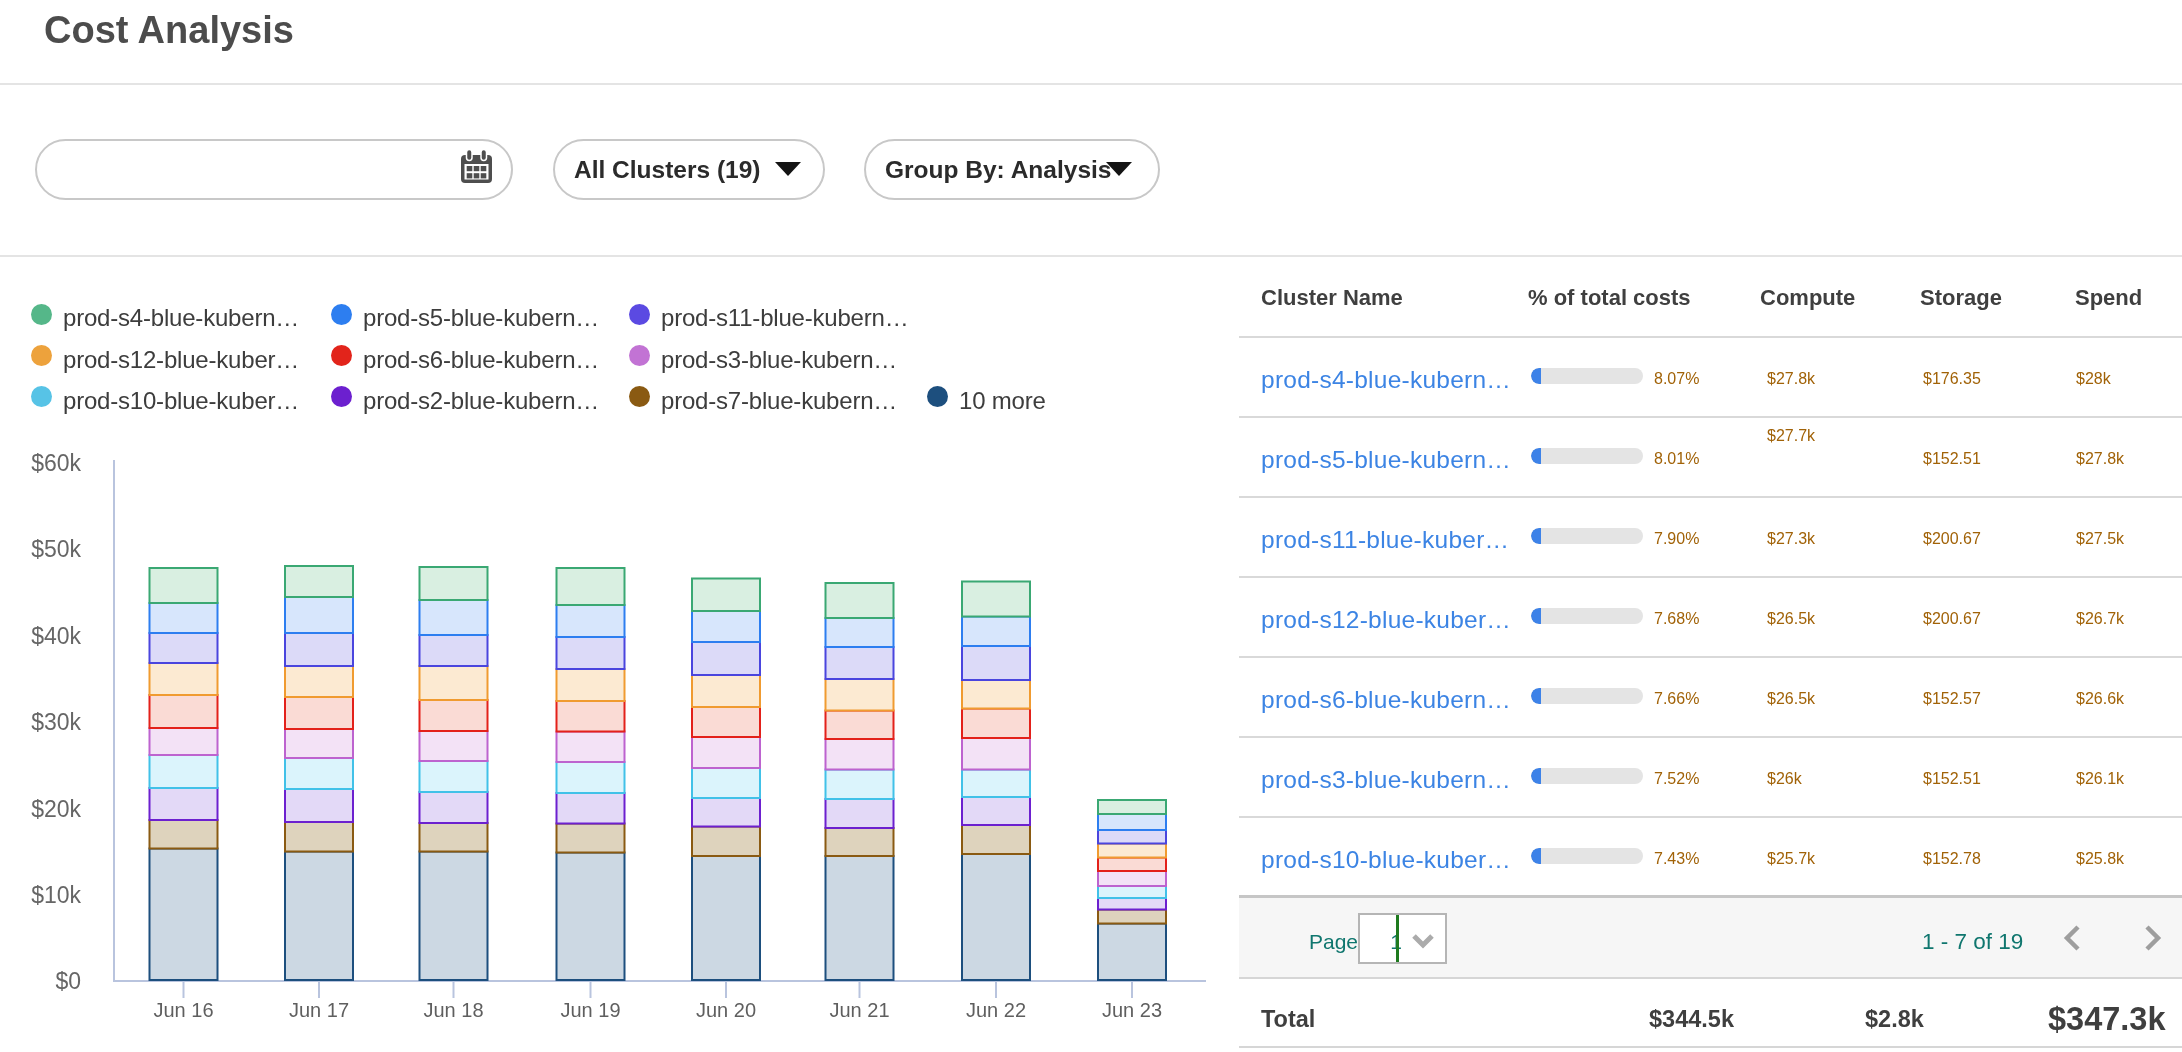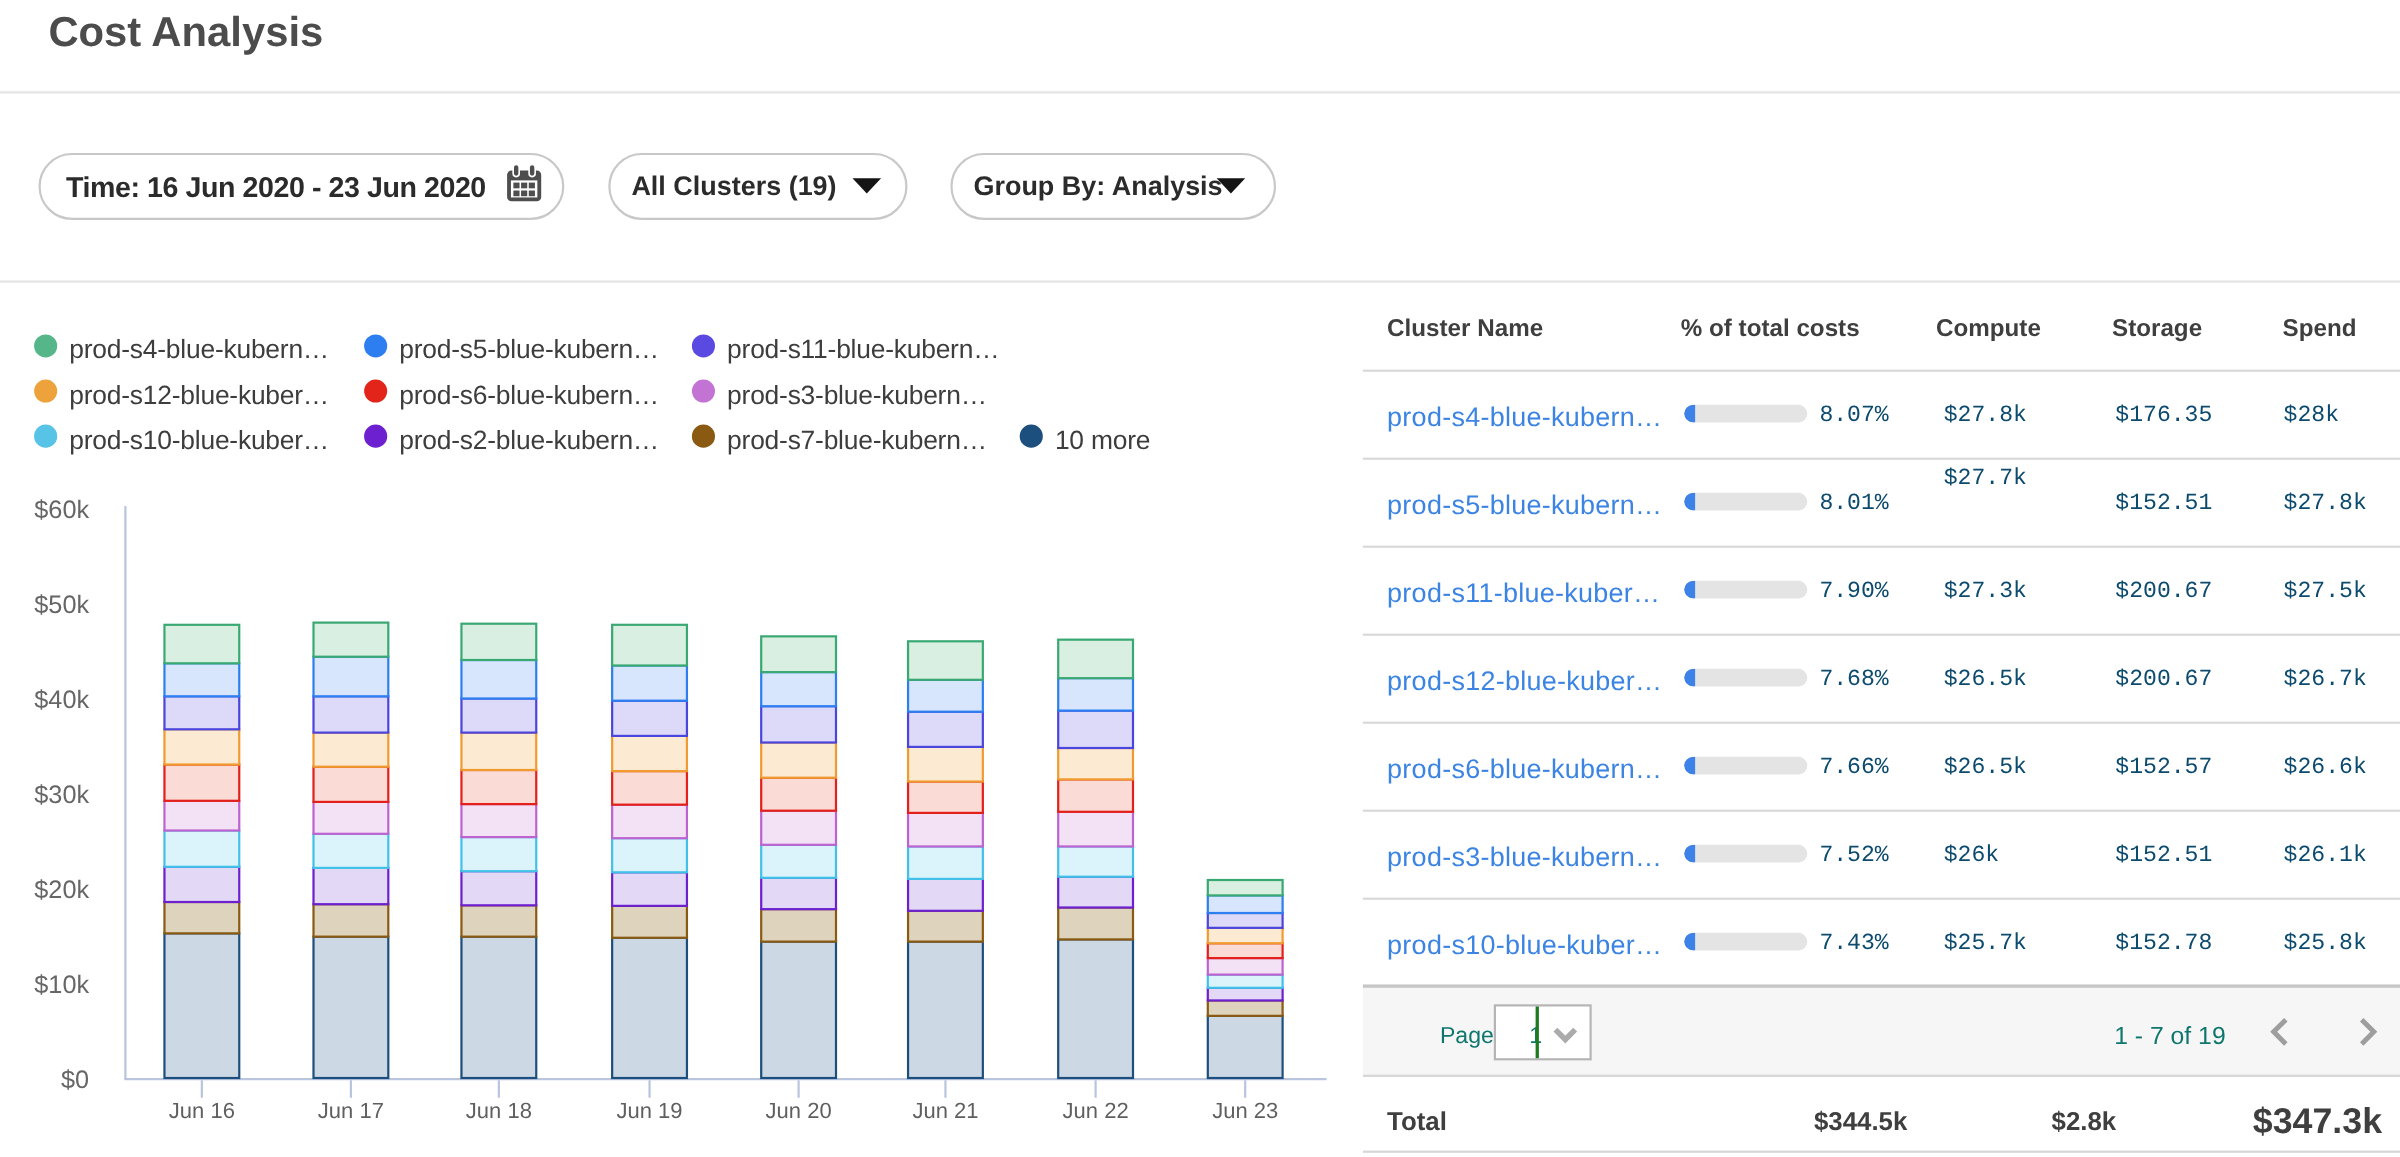--- a/index.html
+++ b/index.html
@@ -9,38 +9,37 @@
 .hr { position:absolute; left:0; width:2182px; height:2px; background:#e4e4e4; }
 .pill { position:absolute; height:61px; border:2px solid #c8c8c8; border-radius:31px; background:#fff; }
 .ptxt { position:absolute; height:36px; line-height:36px; font-size:26px; font-weight:700; color:#2b2b2b; letter-spacing:-0.4px; }
 .ptxt.p23 { font-size:24.5px; letter-spacing:0; }
 .tri { position:absolute; width:0; height:0; border-left:13px solid transparent; border-right:13px solid transparent; border-top:14px solid #141414; }
 .dot { position:absolute; width:21px; height:21px; border-radius:50%; }
 .legt { position:absolute; height:40px; line-height:40px; font-size:24px; color:#3d3d3d; letter-spacing:-0.2px; }
 .th { position:absolute; height:34px; line-height:34px; font-size:22px; font-weight:700; color:#3f3f3f; }
 .rdiv { position:absolute; left:1239px; width:943px; height:2px; background:#d9d9d9; }
 .lnk { position:absolute; height:40px; line-height:40px; font-size:24.5px; color:#3c84e4; letter-spacing:0.25px; }
-.tv { position:absolute; height:40px; line-height:40px; font-size:21px; color:#0c4a6e;font-family:Liberation Mono, monospace; }
+.tv { position:absolute; height:40px; line-height:40px; font-size:16px; color:#a16207; }
 .pbar { position:absolute; width:112px; height:16px; border-radius:8px; background:#e4e4e4; overflow:hidden; }
 .pfill { display:block; width:10px; height:16px; background:#3d82e8; border-radius:8px 0 0 8px; }
 .band { position:absolute; left:1239px; top:895px; width:943px; height:84px; background:#f6f6f6; border-top:3px solid #c6c6c6; border-bottom:2px solid #d6d6d6; }
 .pgtext { position:absolute; height:26px; line-height:26px; font-size:21px; color:#0f766e;margin-left:20px; }
 .selbox { position:absolute; left:1358px; top:913px; width:89px; height:51px; background:#fff; border:2px solid #b5b5b5; }
 .caret { position:absolute; left:1396px; top:915px; width:2.5px; height:47px; background:#1e7a1e; }
 .tot { position:absolute; height:40px; line-height:40px; font-size:23.5px; font-weight:700; color:#3f3f3f; }
 .tot.big { font-size:32.5px; height:48px; line-height:48px; }
 .botline { position:absolute; left:1239px; top:1046px; width:943px; height:2px; background:#d6d6d6; }
 </style>
 </head>
 <body>
 <div id="page">
 <div class="title">Cost Analysis</div>
 <div class="hr" style="top:83px"></div>
 <div class="pill" style="left:35px;top:139px;width:478px"></div>
-<div class="ptxt" style="left:60px;top:152px">Time: 16 Jun 2020 - 23 Jun 2020</div>
 <svg style="position:absolute;left:460px;top:147px" width="34" height="40" viewBox="0 0 34 40">
 <rect x="1" y="8" width="31" height="28" rx="4" fill="#4e4e4e"></rect>
 <rect x="4.5" y="17" width="24" height="15.5" fill="#fff"></rect>
 <rect x="6.5" y="2.5" width="5.5" height="11" rx="2.7" fill="#4e4e4e" stroke="#fff" stroke-width="1.5"></rect>
 <rect x="21" y="2.5" width="5.5" height="11" rx="2.7" fill="#4e4e4e" stroke="#fff" stroke-width="1.5"></rect>
 <rect x="6.7" y="19" width="5.6" height="5.2" fill="#4e4e4e"></rect>
 <rect x="13.7" y="19" width="5.6" height="5.2" fill="#4e4e4e"></rect>
 <rect x="20.7" y="19" width="5.6" height="5.2" fill="#4e4e4e"></rect>
 <rect x="6.7" y="26.2" width="5.6" height="5.2" fill="#4e4e4e"></rect>
 <rect x="13.7" y="26.2" width="5.6" height="5.2" fill="#4e4e4e"></rect>

